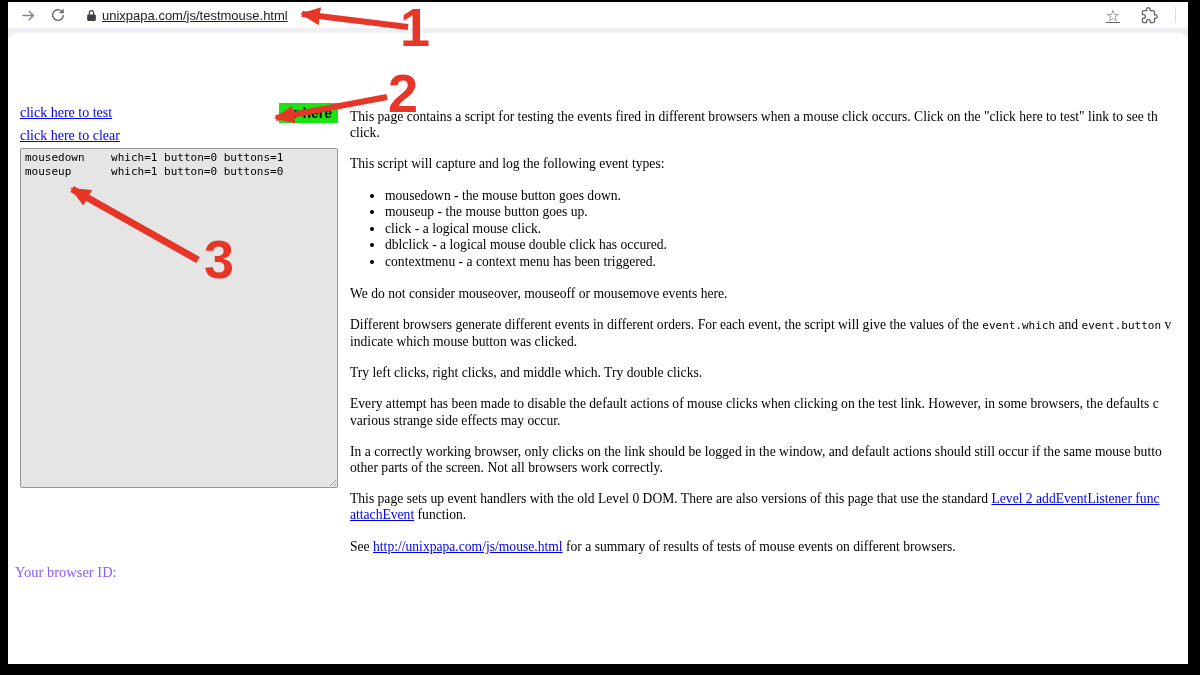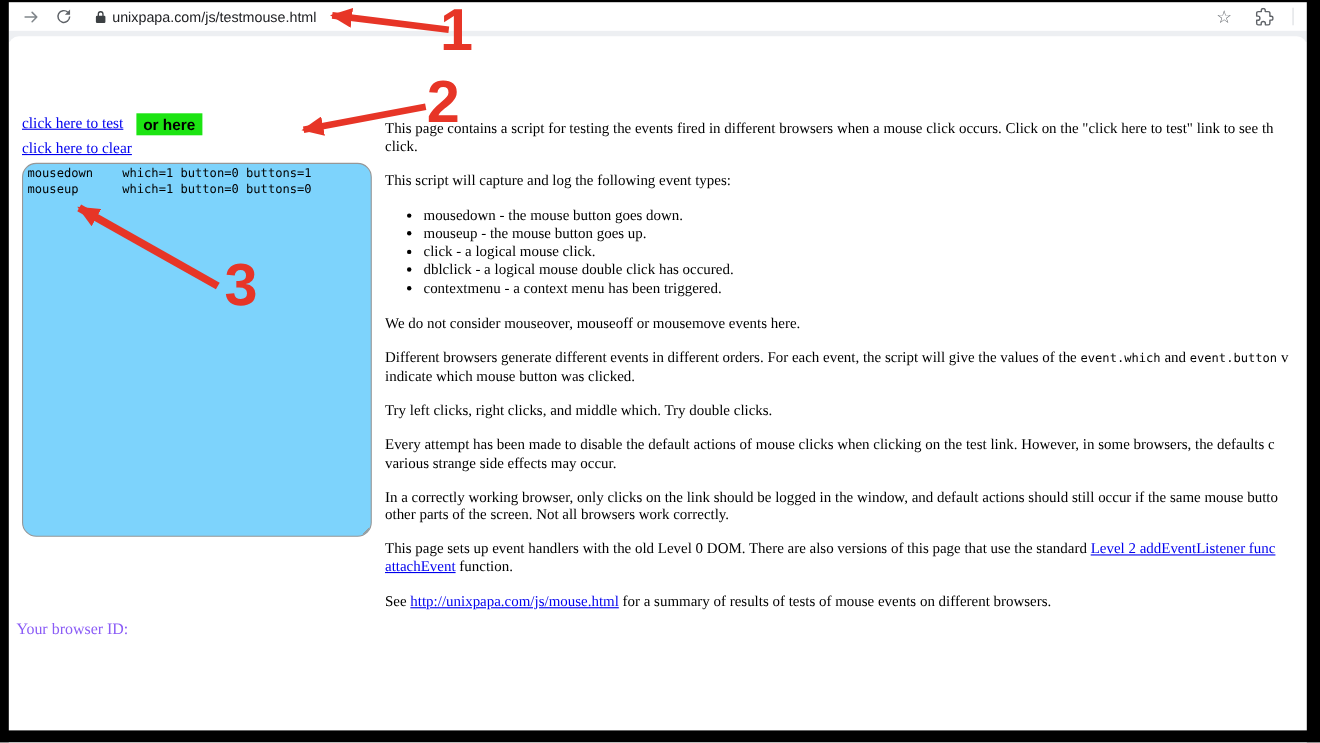--- a/index.html
+++ b/index.html
@@ -12,42 +12,42 @@
     background:#ffffff;font-family:"Liberation Serif",serif;
   }
   
   .bar{position:absolute;background:#000;z-index:30;}
   .bar-top{left:0;top:0;width:1200px;height:2px;}
   .bar-left{left:0;top:0;width:8px;height:675px;}
   .bar-right{left:1188px;top:0;width:12px;height:675px;}
   .bar-bottom{left:0;top:664px;width:1200px;height:11px;}
   
   .chrome{position:absolute;left:8px;top:2px;width:1180px;height:26px;background:#fff;z-index:2;}
-  .chrome .abs{position:absolute;top:0;height:26px;display:flex;align-items:center;}
+  .chrome .abs{position:absolute;top:0;height:26px;display:flex;align-items:center;text-decoration:underline;}
   .fwd{left:12px;}
   .reload{left:42px;}
   .lock{left:77px;}
   .url{left:94px;font-family:"Liberation Sans",sans-serif;font-size:13px;color:#202124;white-space:nowrap;}
   .star{right:68px;font-family:"DejaVu Sans",sans-serif;font-size:16px;color:var(--chrome-icon);}
   .puzzle{right:30px;}
   .chrome-divider{position:absolute;right:12px;top:5px;width:1px;height:16px;background:#dadce0;}
   .grayband{position:absolute;left:8px;top:26px;width:1180px;height:12px;background:#edeff2;z-index:1;}
   
   .page{position:absolute;left:8px;top:33px;width:1180px;height:632px;background:#fff;
         border-radius:9px 9px 0 0;z-index:2;}
   .page-title{position:absolute;left:7px;top:14px;font-size:25px;font-weight:bold;color:#000;white-space:nowrap;}
   
-  .links-line1{position:absolute;left:12px;top:70px;width:318px;display:flex;justify-content:flex-start;align-items:center;gap:12px;}
+  .links-line1{position:absolute;left:12px;top:70px;width:318px;display:flex;justify-content:space-between;align-items:center;gap:12px;}
   .links-line2{position:absolute;left:12px;top:93px;width:318px;}
   a.page-link{color:var(--blue);text-decoration:underline;font-size:14px;white-space:nowrap;}
   .or-here{background:var(--green);color:#000;font-family:"Liberation Sans",sans-serif;
            font-weight:bold;font-size:14px;padding:2px 6px;white-space:nowrap;}
   
-  .log-box{position:absolute;left:12px;top:115px;width:318px;height:340px;background:#7dd3fc;
-           border:1px solid #979797;border-radius:13px;box-sizing:border-box;
+  .log-box{position:absolute;left:12px;top:115px;width:318px;height:340px;background:#e5e5e5;
+           border:1px solid #979797;border-radius:2px;box-sizing:border-box;
            font-family:"DejaVu Sans Mono","Liberation Mono",monospace;font-size:11px;line-height:13.5px;
            color:#000;padding:2px 4px;overflow:hidden;}
   .log-line{white-space:pre;}
   .resize-grip{position:absolute;right:1px;bottom:1px;width:9px;height:9px;
     background:repeating-linear-gradient(135deg,transparent 0 2px,#9a9a9a 2px 3px);
     clip-path:polygon(100% 0,100% 100%,0 100%);}
   
   .article{position:absolute;left:342px;top:76px;width:1100px;font-size:13.6px;color:#000;}
   .para{margin:0 0 15px 0;}
   .line{line-height:16.2px;white-space:nowrap;}

